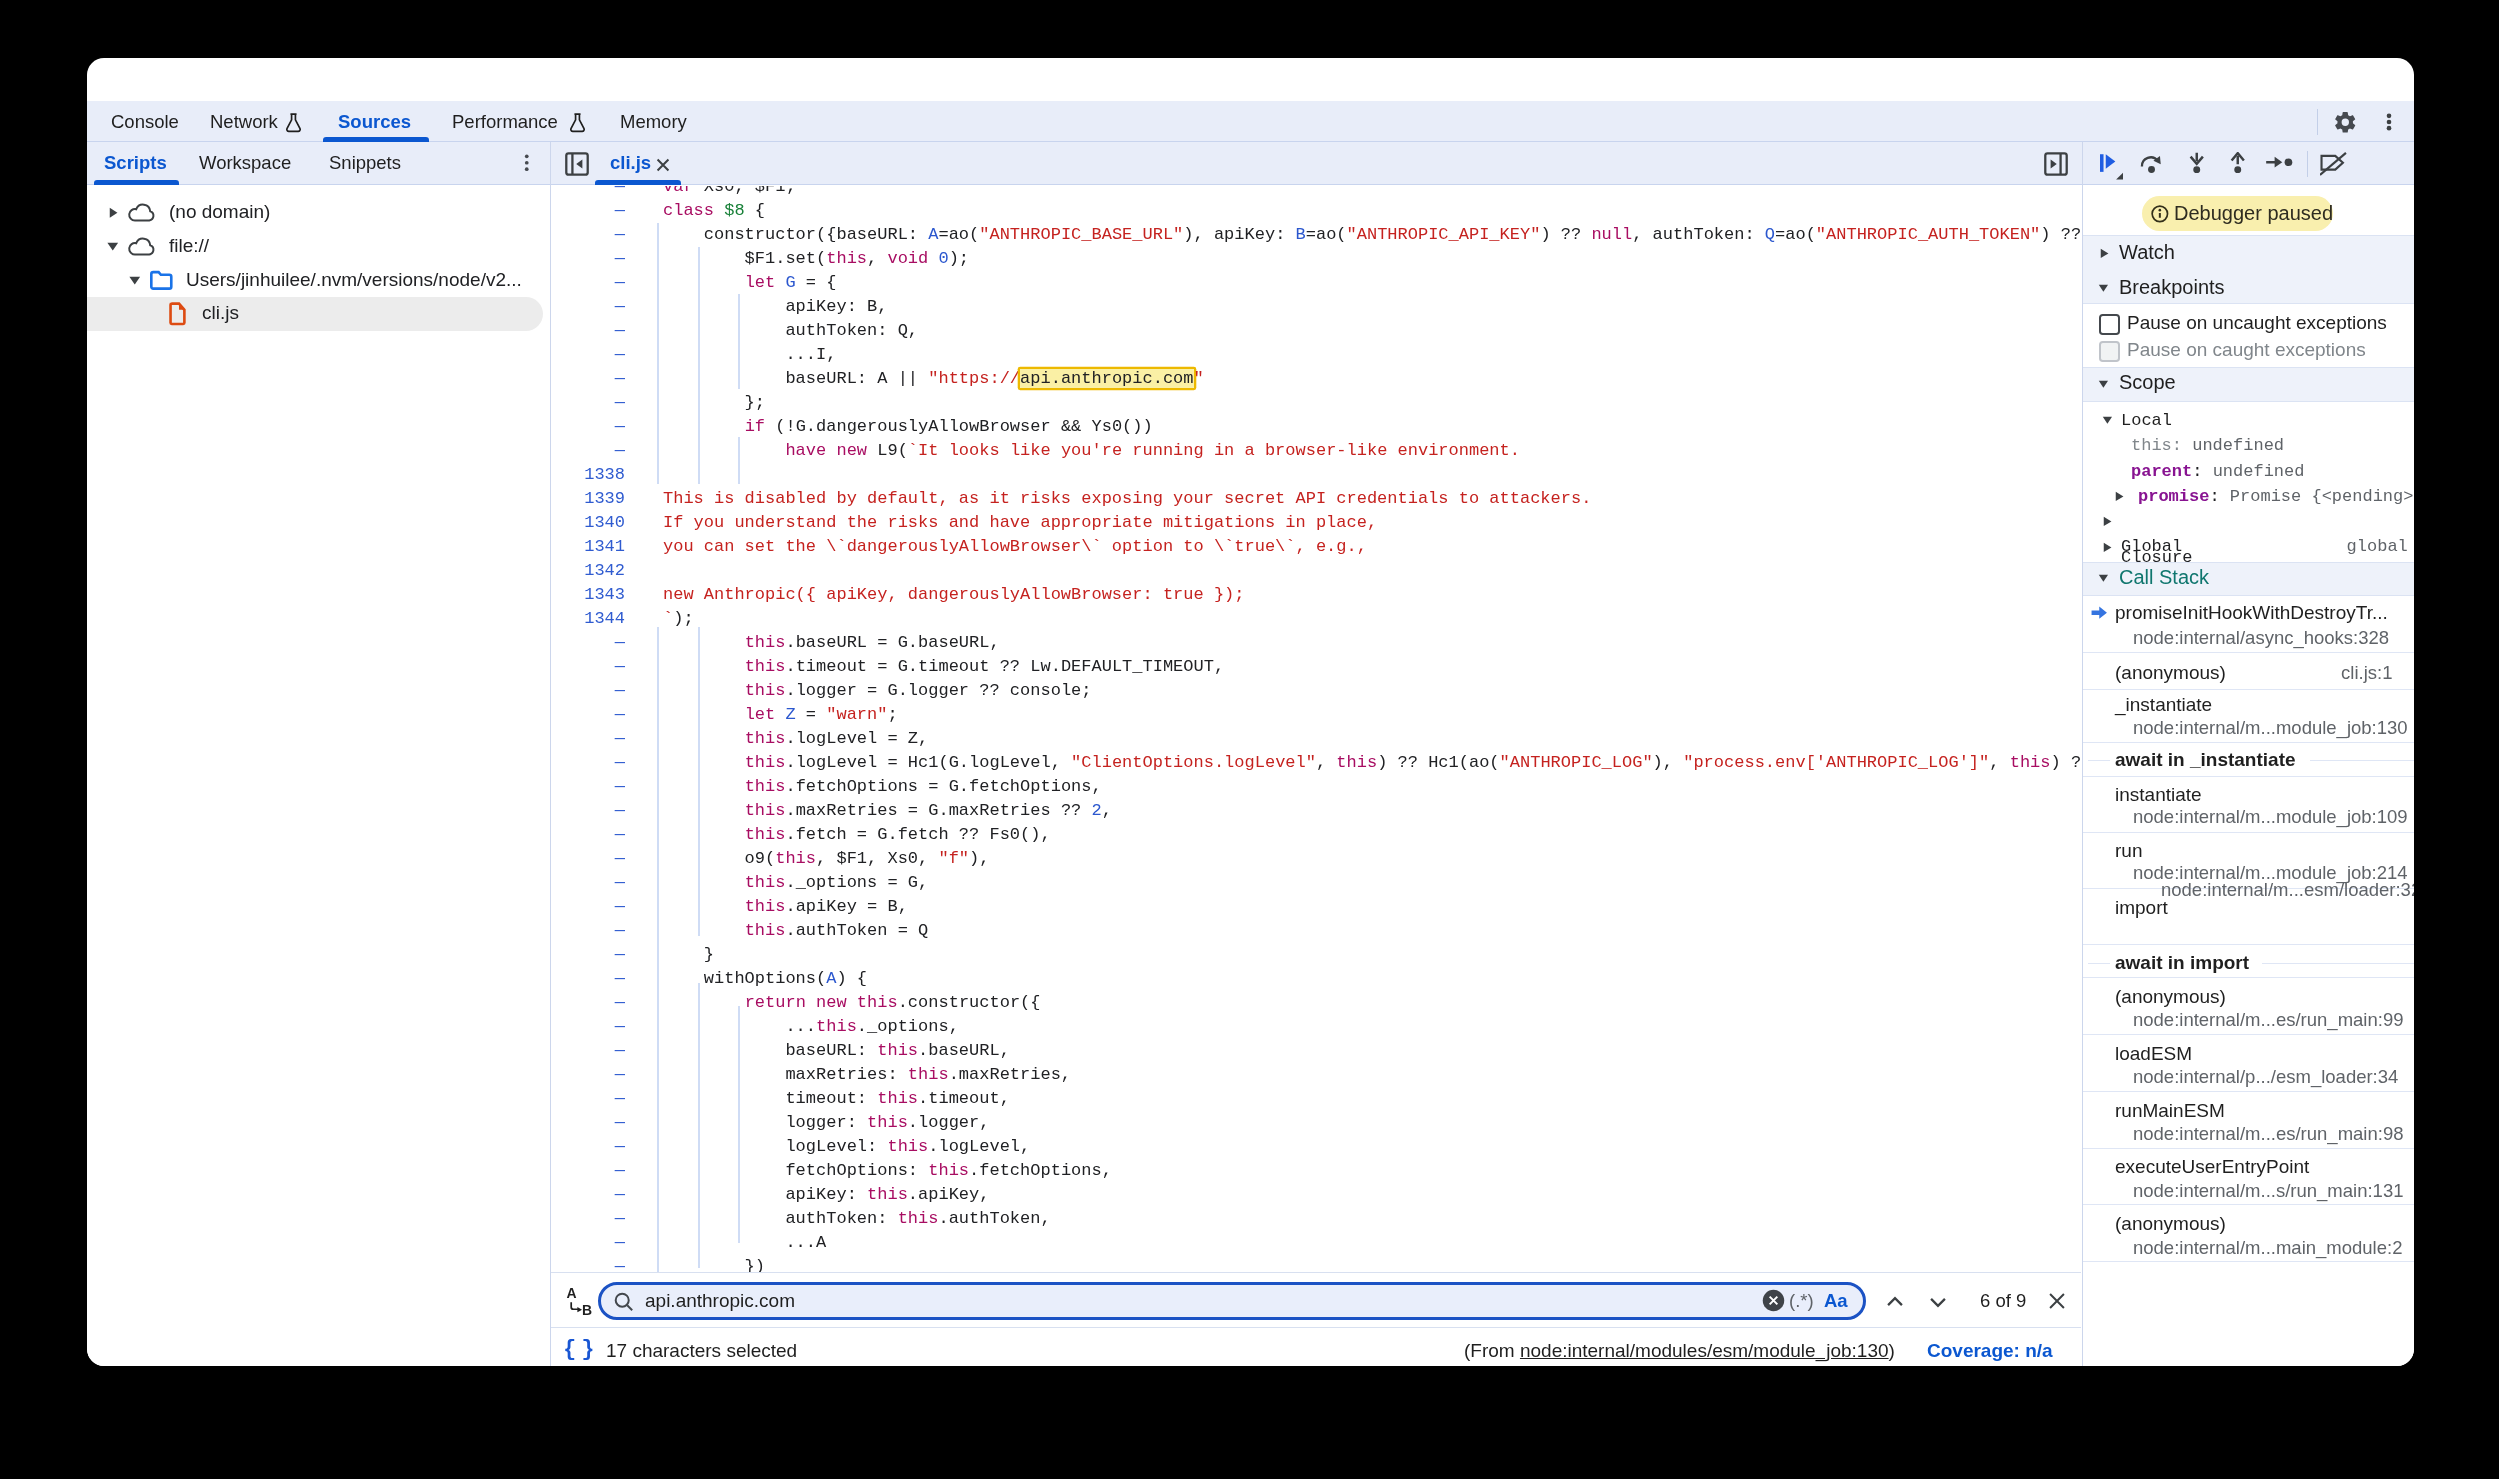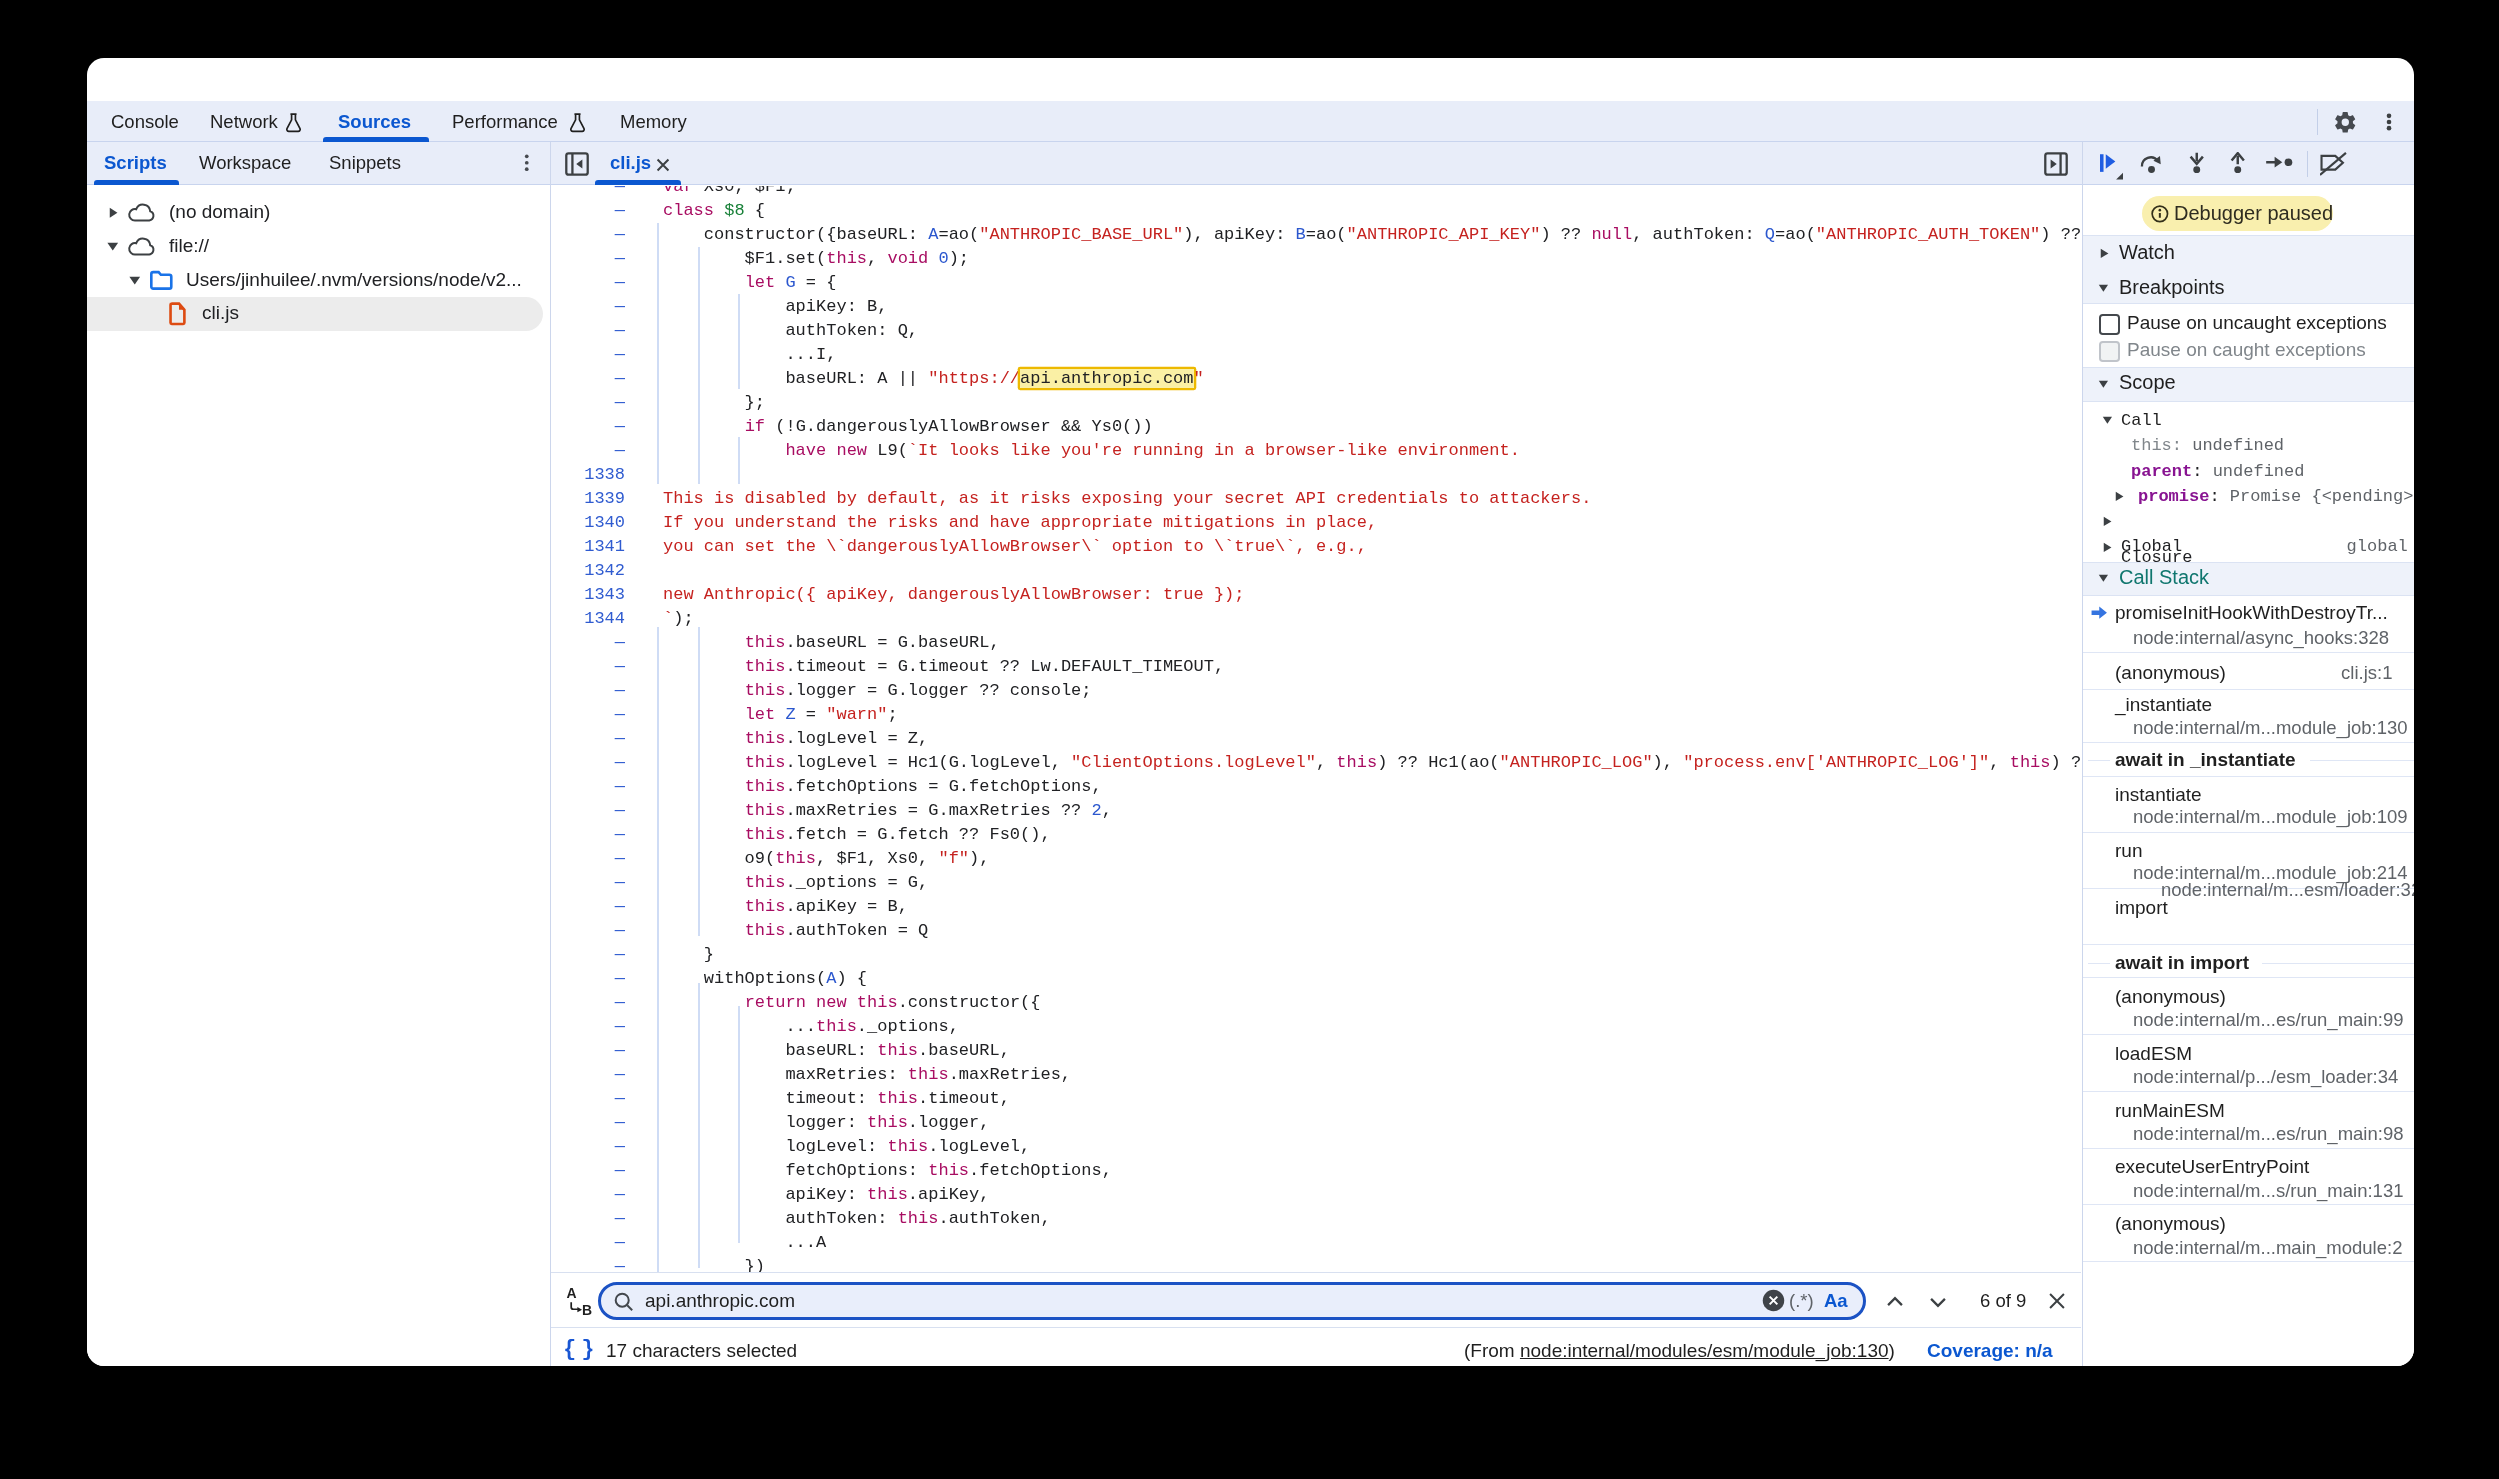--- a/index.html
+++ b/index.html
@@ -310,21 +310,21 @@
     <div class="abs" style="left:16px;top:155px;width:21px;height:21px;border:2.3px solid #c0c4ca;border-radius:3.8px;background:#f1f3f4;"></div>
     <div class="abs" style="left:44px;top:152px;font-size:19px;line-height:24px;color:#80868b;">Pause on caught exceptions</div>
     <div class="sechead" style="top:181px;height:35px;"></div>
     <svg class="abs" style="left:15.4px;top:194px;" width="10.8" height="8.5" viewBox="0 0 14 11">
         <path d="M1 1 L13 1 L7 10 z" fill="#3c4043"></path>
       </svg>
     <div class="abs" style="left:36px;top:185px;font-size:20px;line-height:23px;color:#1f1f1f;">Scope</div>
     <svg class="abs" style="left:19px;top:230px;" width="10.8" height="8.5" viewBox="0 0 14 11">
         <path d="M1 1 L13 1 L7 10 z" fill="#3c4043"></path>
       </svg>
-    <div class="abs" style="left:38px;top:223px;font-size:18.5px;line-height:23px;color:#1f1f1f;font-family:'Liberation Mono',monospace;font-size:17px;">Call</div>
+    <div class="abs" style="left:38px;top:223px;font-size:18.5px;line-height:23px;color:#1f1f1f;font-family:'Liberation Mono',monospace;font-size:17px;">Local</div>
     <div class="abs mono" style="left:48px;top:249px;font-size:17px;line-height:21.5px;color:#80868b;">this: <span style="color:#5f6368;">undefined</span></div>
     <div class="abs mono" style="left:48px;top:275px;font-size:17px;line-height:21.5px;"><span style="color:#881391;font-weight:bold;">parent</span><span style="color:#202124;">: </span><span style="color:#5f6368;">undefined</span></div>
     <svg class="abs" style="left:32px;top:305px;" width="9.2" height="10.8" viewBox="0 0 12 14">
         <path d="M1 1 L11 7 L1 13 z" fill="#3c4043"></path>
       </svg>
     <div class="abs mono" style="left:55px;top:300px;font-size:17px;line-height:21.5px;"><span style="color:#881391;font-weight:bold;">promise</span><span style="color:#202124;">: </span><span style="color:#5f6368;">Promise {&lt;pending&gt;}</span></div>
     <svg class="abs" style="left:20px;top:330px;" width="9.2" height="10.8" viewBox="0 0 12 14">
         <path d="M1 1 L11 7 L1 13 z" fill="#3c4043"></path>
       </svg>
     <div class="abs mono" style="left:38px;top:325px;font-size:17px;line-height:21.5px;color:#202124;margin-top:36px;">Closure</div>

